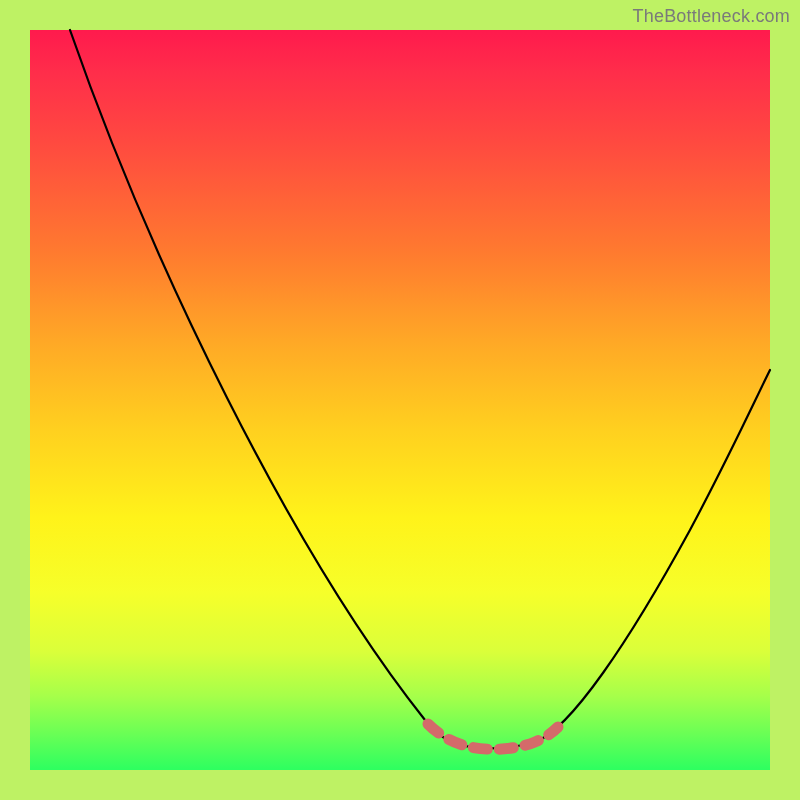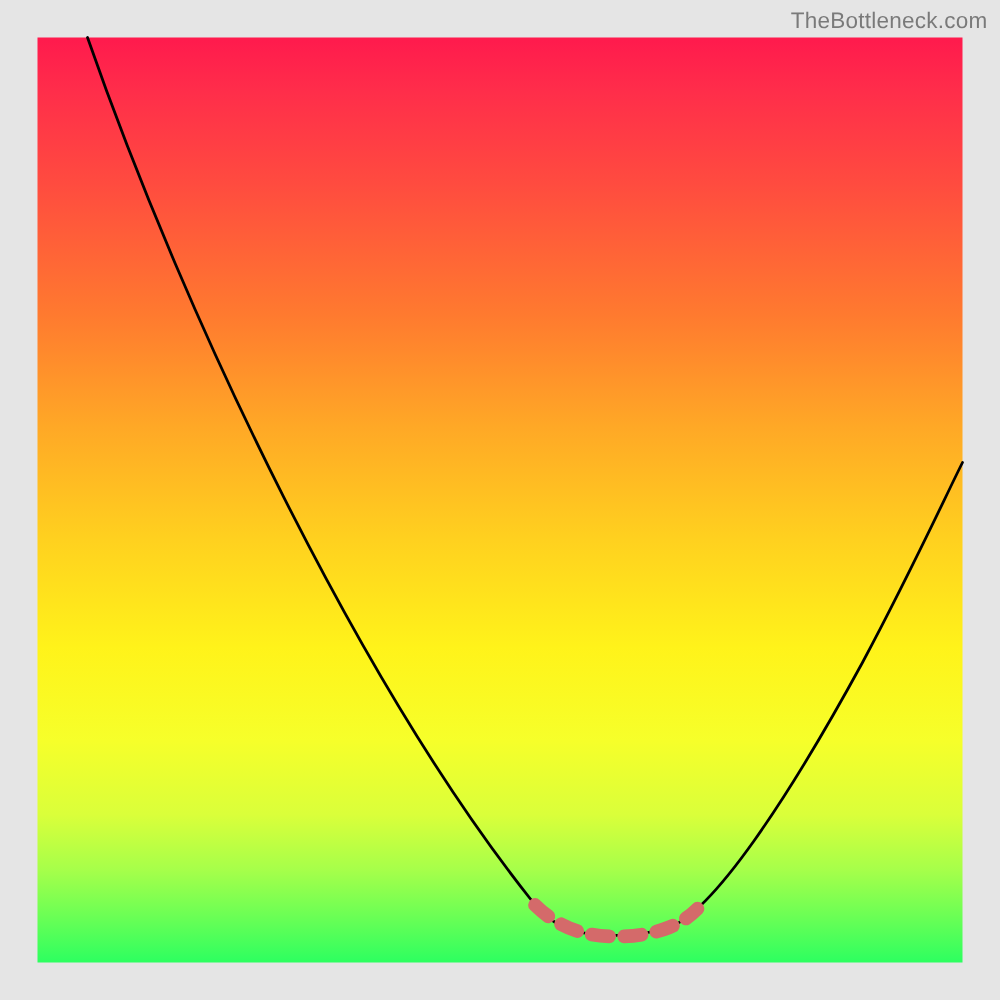--- a/index.html
+++ b/index.html
@@ -10,21 +10,21 @@
     background: #000;
     overflow: hidden;
     font-family: Arial, Helvetica, sans-serif;
   }
   .frame {
     position: absolute;
     left: 0;
     top: 0;
     width: 800px;
     height: 800px;
-    background: #e5e5e5;
+    background: #bef264;
   }
   .plot-area {
     position: absolute;
     left: 30px;
     top: 30px;
     width: 740px;
     height: 740px;
     
     background: linear-gradient(
       to bottom,

